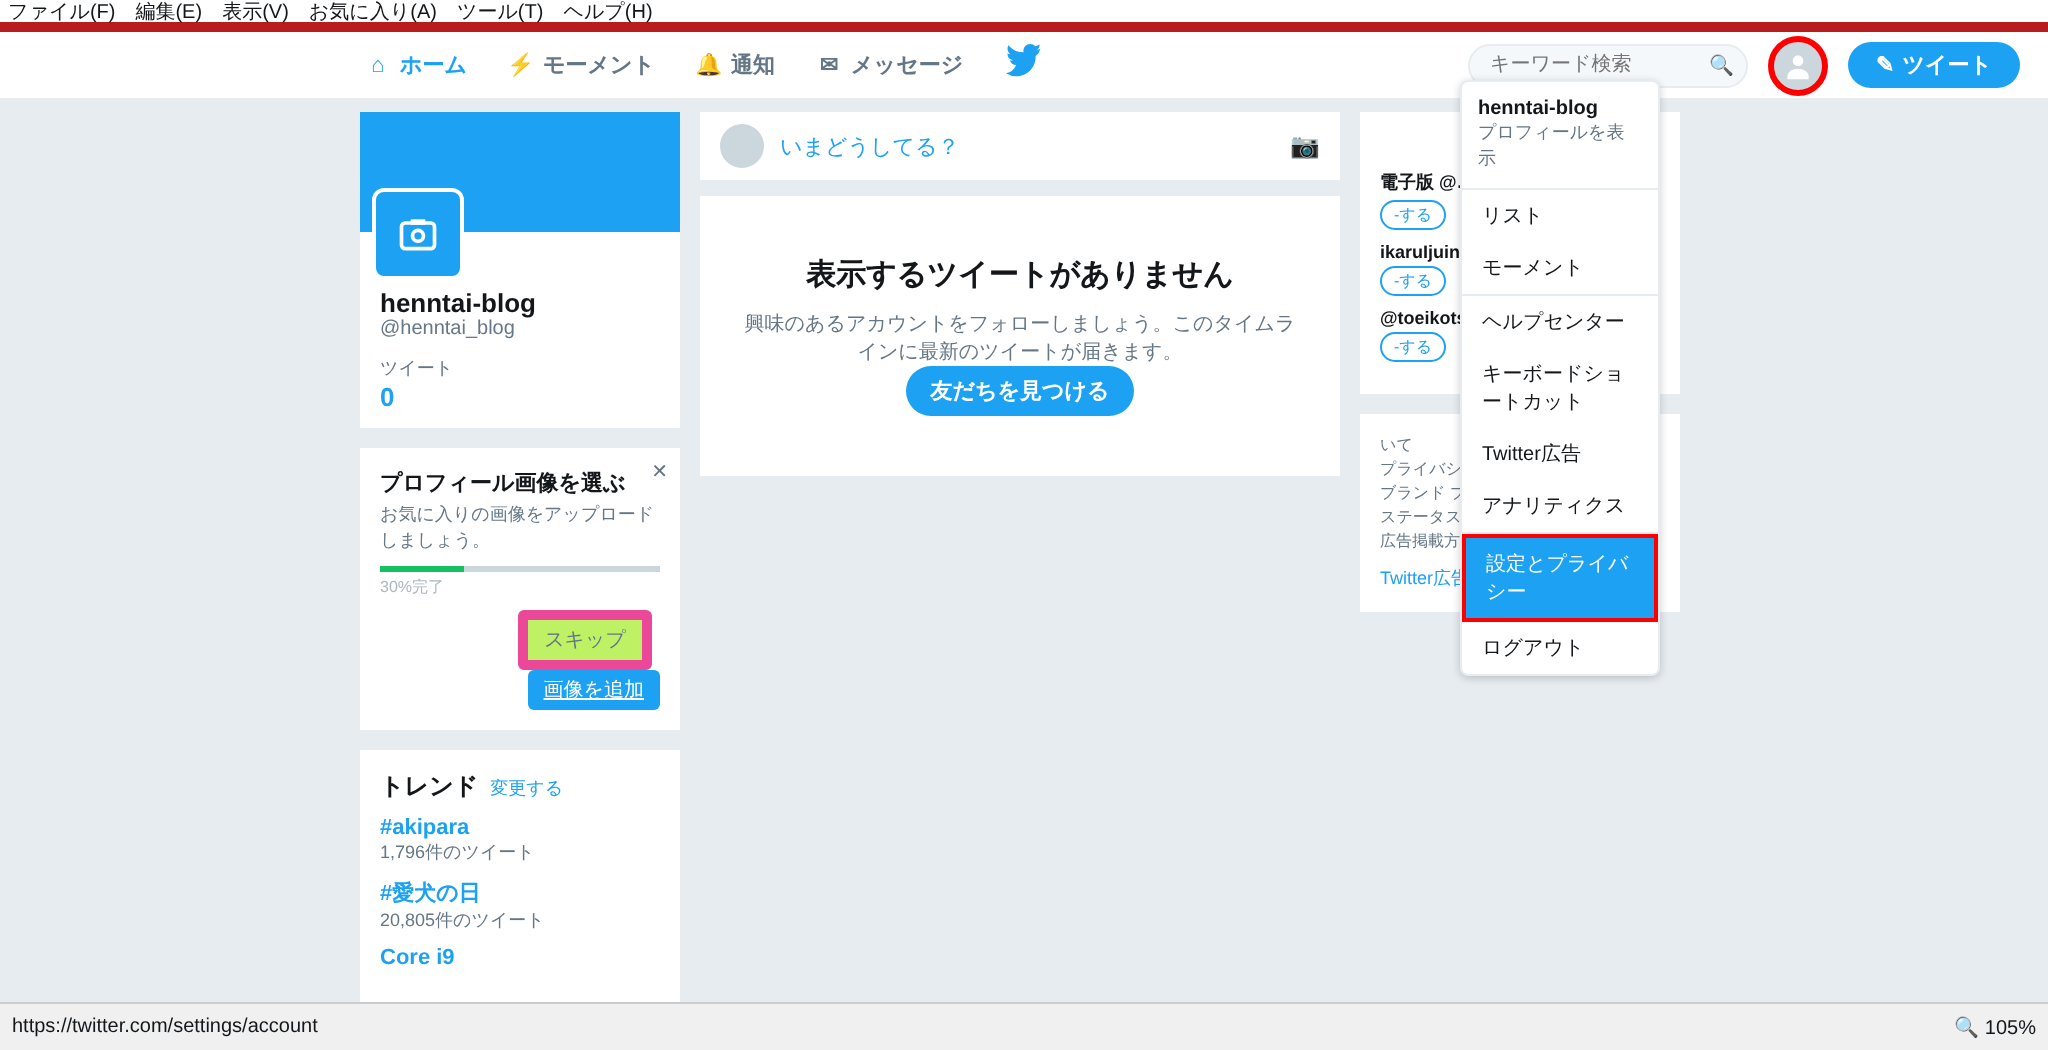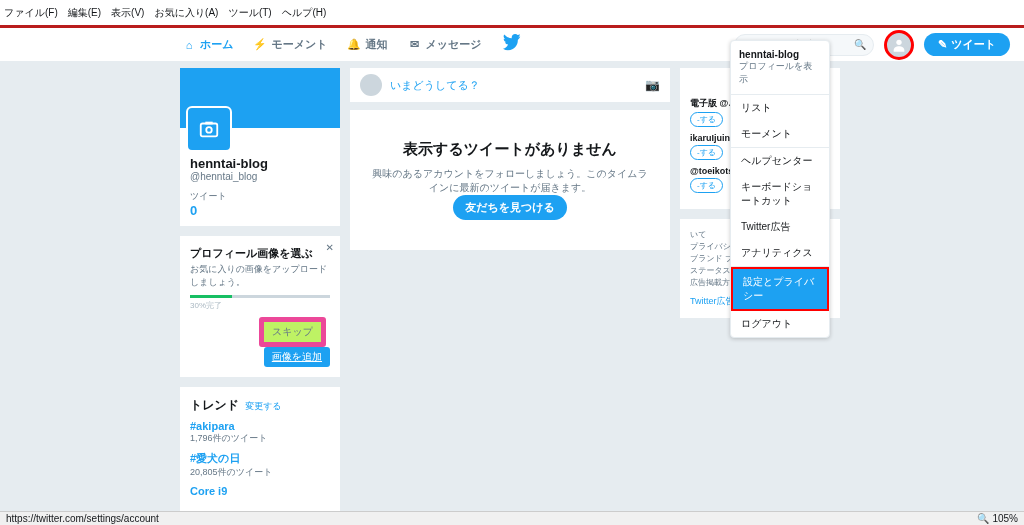--- a/index.html
+++ b/index.html
@@ -1,17 +1,17 @@
 <!DOCTYPE html>
 <html><head>
 <meta charset="utf-8">
 <style>
 * { margin: 0; padding: 0; box-sizing: border-box; }
 body { font-family: "Hiragino Kaku Gothic ProN", "Meiryo", sans-serif; background: #e6ecf0; font-size: 12px; color: #14171a; width: 1024px; height: 525px; overflow: hidden; position: relative; }
-.menubar { background: #fff; border-bottom: 3px solid #b91c1c; height: 28px; display: flex; align-items: center; padding: 0 4px; font-size: 10px; }
+.menubar { background: #fff; border-bottom: 5px solid #b91c1c; height: 16px; display: flex; align-items: center; padding: 0 4px; font-size: 10px; }
 .menubar span { margin-right: 10px; }
 .nav { background: #fff; height: 34px; border-bottom: 1px solid #e6ecf0; display: flex; align-items: center; padding: 0 14px; position: relative; }
 .nav-left { display: flex; align-items: center; margin-left: 168px; }
 .nav-item { display: flex; align-items: center; margin-right: 20px; font-size: 11px; color: #657786; font-weight: bold; cursor: pointer; }
 .nav-item.active { color: #1da1f2; }
 .nav-item .icon { margin-right: 4px; width: 14px; height: 14px; display: inline-flex; align-items: center; justify-content: center; }
 .bird { position: absolute; left: 50%; transform: translateX(-50%); color: #1da1f2; }
 .nav-right { margin-left: auto; display: flex; align-items: center; }
 .searchbox { background: #f5f8fa; border: 1px solid #e6ecf0; border-radius: 16px; height: 22px; width: 140px; padding: 0 24px 0 10px; font-size: 10px; position: relative; }
 .searchbox input { border: none; background: none; width: 100%; height: 100%; font-size: 10px; outline: none; }
@@ -68,21 +68,21 @@
 .sugg-hdr { display: flex; justify-content: flex-end; font-size: 9px; color: #1da1f2; margin-bottom: 6px; }
 .sugg-hdr span { margin-left: 4px; }
 .sugg { display: flex; align-items: center; margin-bottom: 6px; }
 .sugg-info { flex: 1; font-size: 9px; }
 .sugg-name { font-weight: bold; }
 .verified { color: #1da1f2; display: inline-block; }
 .sugg-follow { display: inline-block; border: 1px solid #1da1f2; color: #1da1f2; padding: 1px 6px; border-radius: 10px; font-size: 8px; margin-top: 2px; }
 .sugg-close { color: #657786; font-size: 9px; }
 .footer-links { color: #657786; font-size: 8px; line-height: 1.5; }
 .ad-link { color: #1da1f2; font-size: 9px; margin-top: 6px; }
-.statusbar { position: absolute; bottom: 0; left: 0; right: 0; height: 14px; background: #f0f0f0; border-top: 1px solid #ccc; font-size: 10px; display: flex; align-items: center; padding: 0 6px; margin-top: 10px; }
+.statusbar { position: absolute; bottom: 0; left: 0; right: 0; height: 24px; background: #f0f0f0; border-top: 1px solid #ccc; font-size: 10px; display: flex; align-items: center; padding: 0 6px; margin-top: 10px; }
 .statusbar .zoom { margin-left: auto; }
 </style>
 </head>
 <body>
 
 <div class="menubar">
   <span>ファイル(F)</span>
   <span>編集(E)</span>
   <span>表示(V)</span>
   <span>お気に入り(A)</span>

